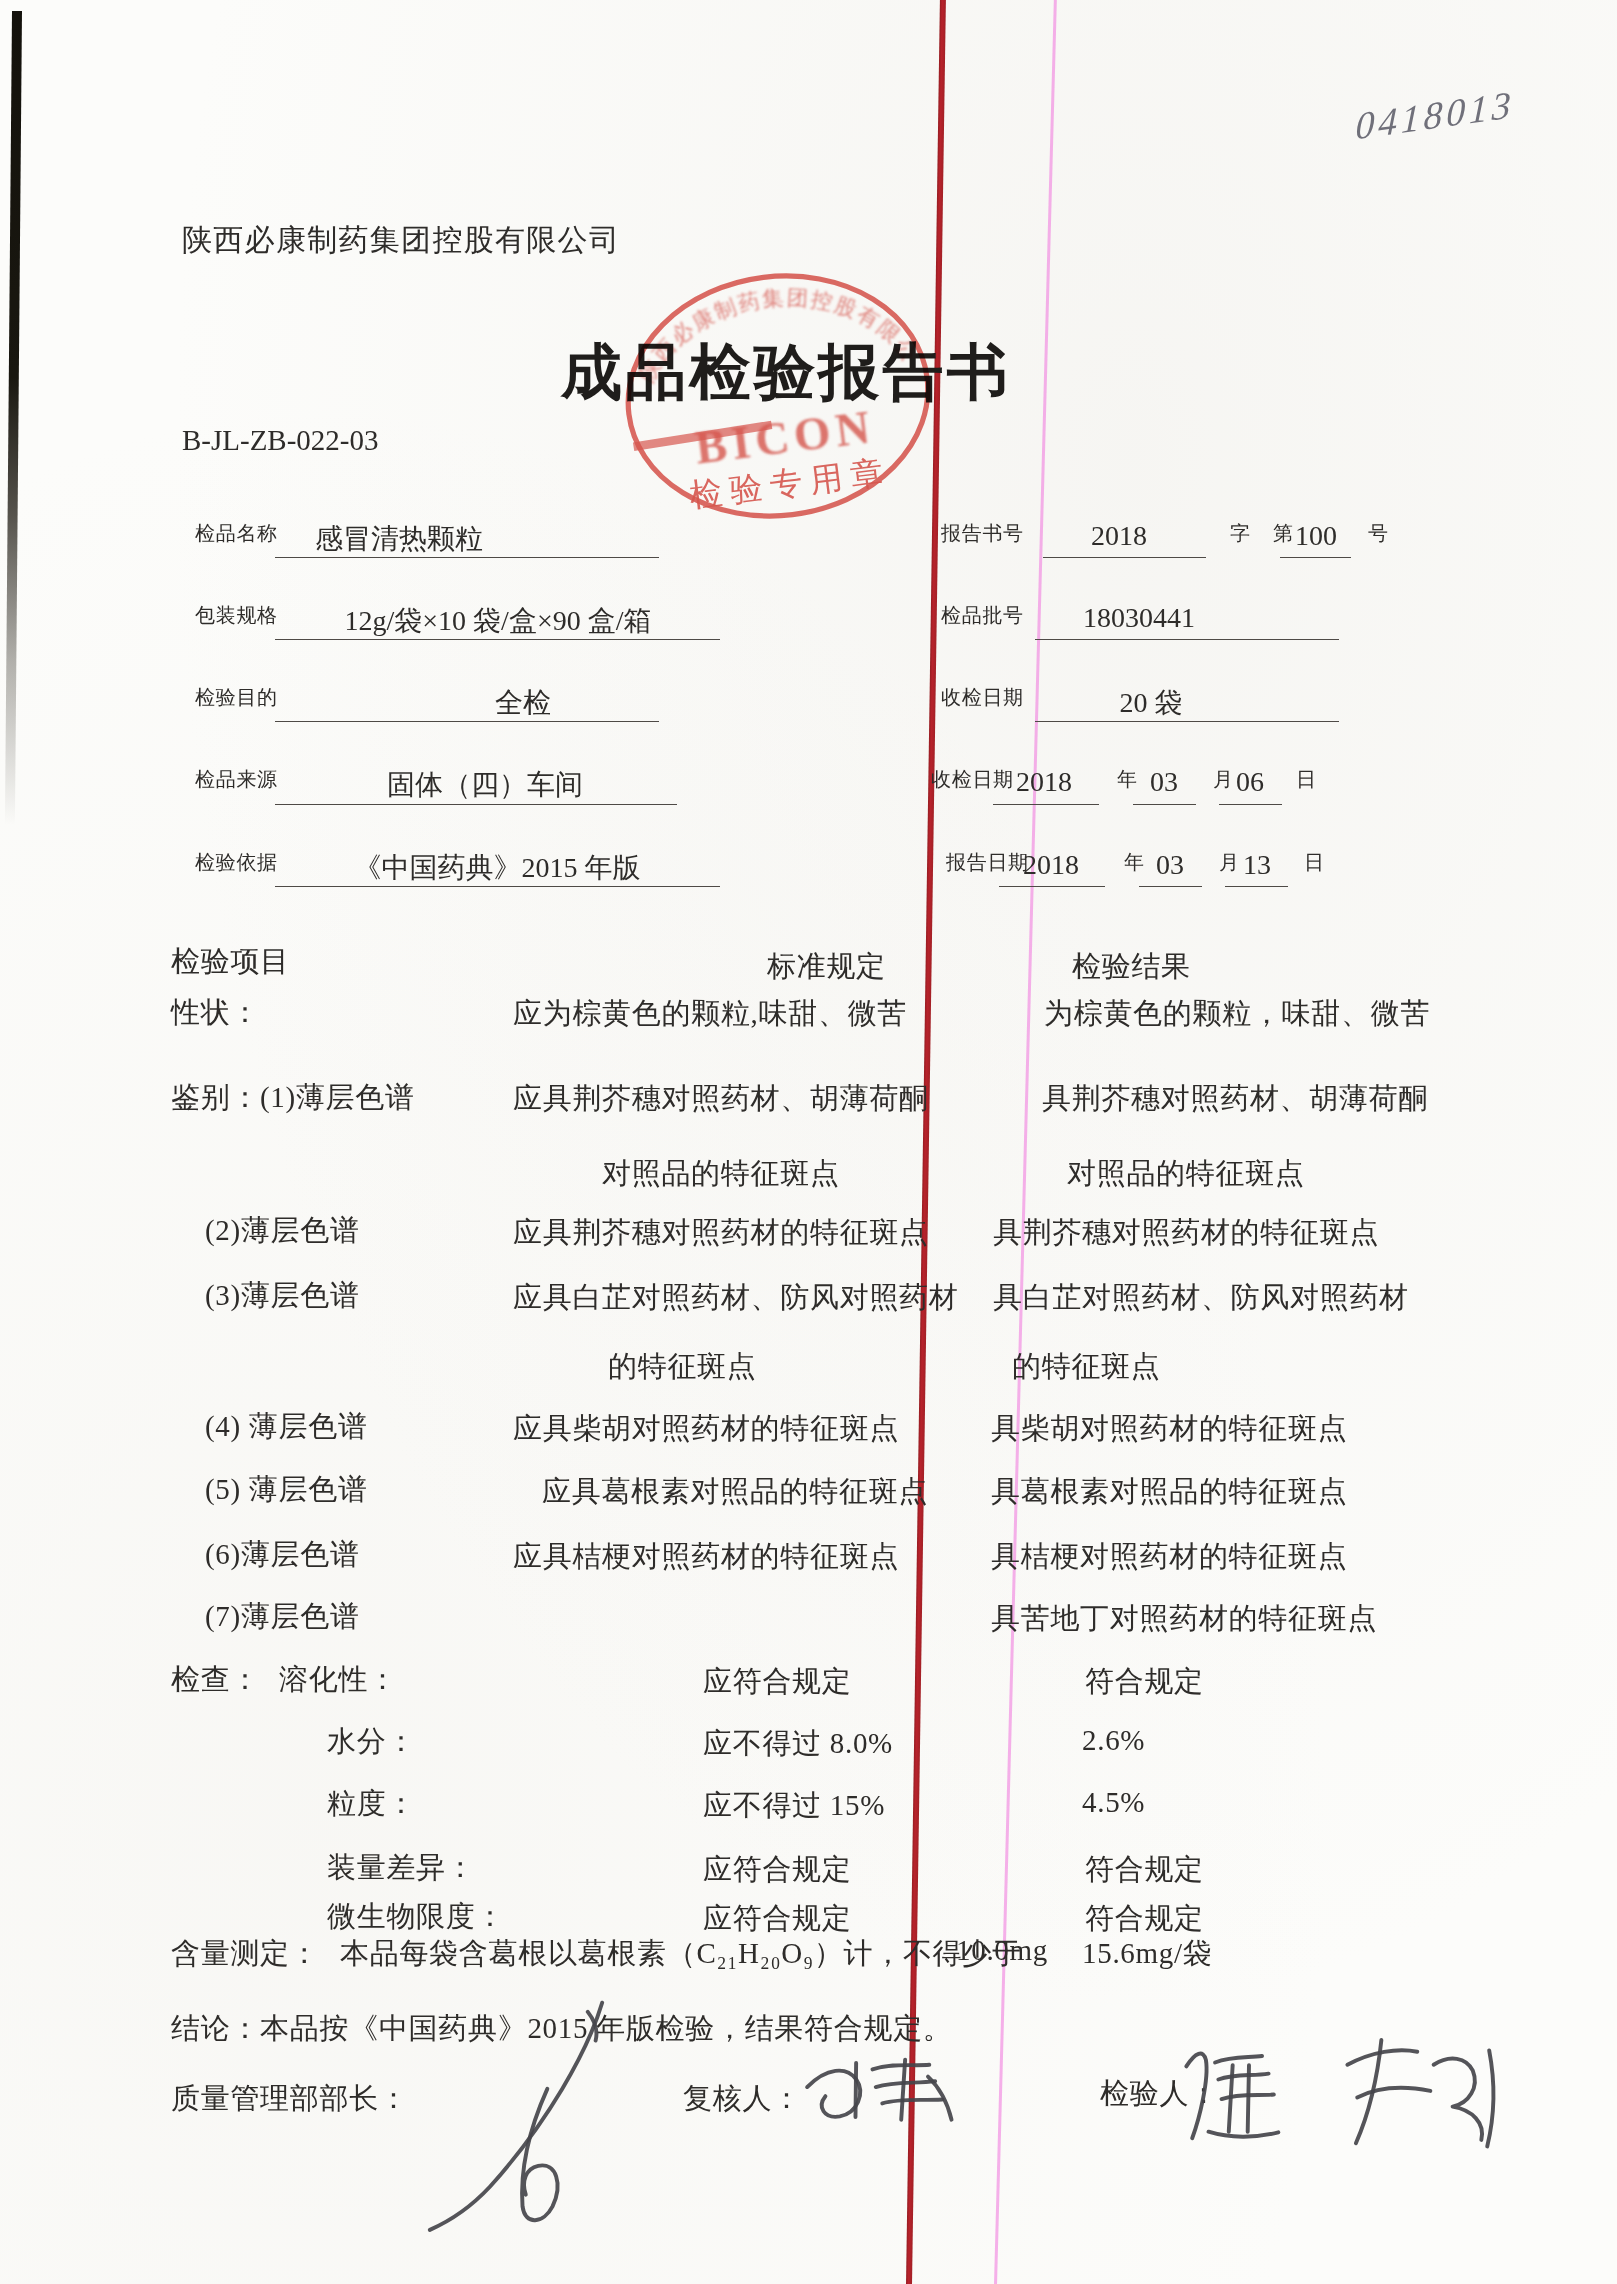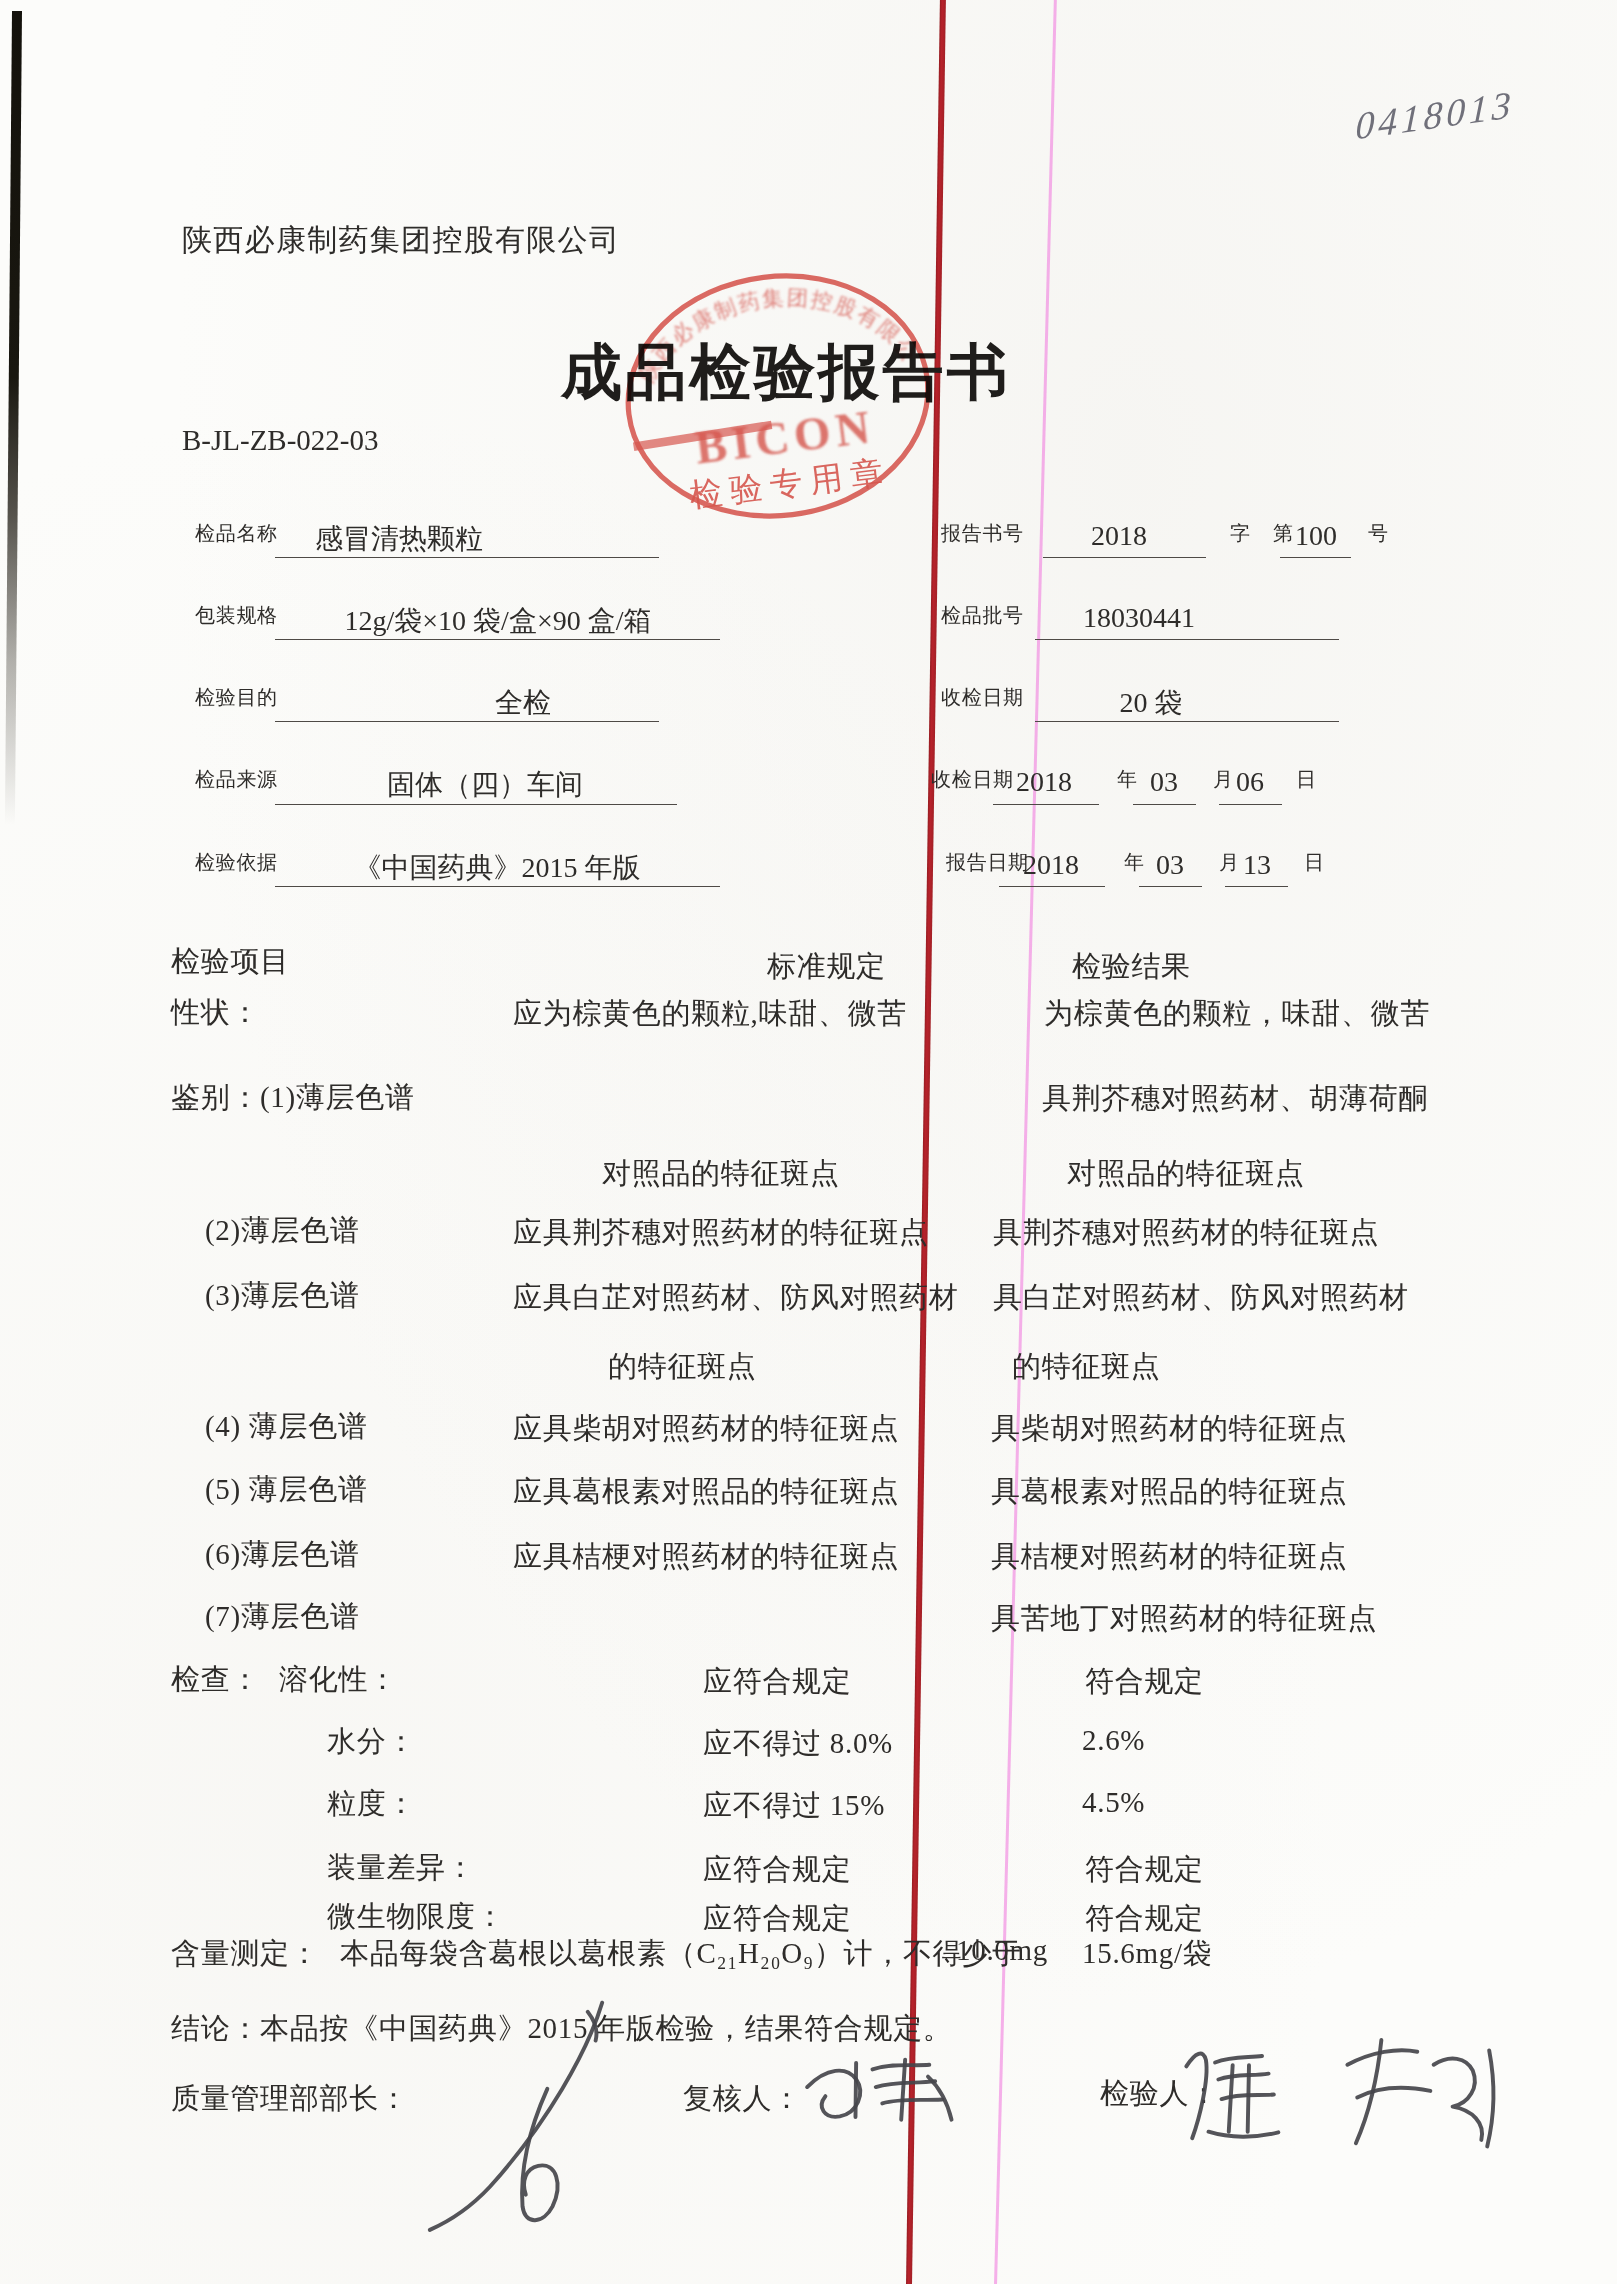--- a/index.html
+++ b/index.html
@@ -147,40 +147,41 @@
   <div class="abs cell" style="left:171px;top:942px;">检验项目</div>
   <div class="abs cell" style="left:767px;top:947px;">标准规定</div>
   <div class="abs cell" style="left:1072px;top:947px;">检验结果</div>
 
   <div class="abs cell" style="left:171px;top:993px;">性状：</div>
   <div class="abs cell" style="left:513px;top:994px;">应为棕黄色的颗粒,味甜、微苦</div>
   <div class="abs cell" style="left:1044px;top:994px;">为棕黄色的颗粒，味甜、微苦</div>
 
   <div class="abs cell" style="left:171px;top:1078px;">鉴别：</div>
   <div class="abs cell" style="left:260px;top:1078px;">(1)薄层色谱</div>
+  <div class="abs cell" style="left:513px;top:1079px;">应具荆芥穗对照药材、胡薄荷酮</div>
   <div class="abs cell" style="left:1042px;top:1079px;">具荆芥穗对照药材、胡薄荷酮</div>
   <div class="abs cell" style="left:602px;top:1154px;">对照品的特征斑点</div>
   <div class="abs cell" style="left:1067px;top:1154px;">对照品的特征斑点</div>
 
   <div class="abs cell" style="left:205px;top:1211px;">(2)薄层色谱</div>
   <div class="abs cell" style="left:513px;top:1213px;">应具荆芥穗对照药材的特征斑点</div>
   <div class="abs cell" style="left:993px;top:1213px;">具荆芥穗对照药材的特征斑点</div>
 
   <div class="abs cell" style="left:205px;top:1276px;">(3)薄层色谱</div>
   <div class="abs cell" style="left:513px;top:1278px;">应具白芷对照药材、防风对照药材</div>
   <div class="abs cell" style="left:993px;top:1278px;">具白芷对照药材、防风对照药材</div>
   <div class="abs cell" style="left:608px;top:1347px;">的特征斑点</div>
   <div class="abs cell" style="left:1012px;top:1347px;">的特征斑点</div>
 
   <div class="abs cell" style="left:205px;top:1407px;">(4) 薄层色谱</div>
   <div class="abs cell" style="left:513px;top:1409px;">应具柴胡对照药材的特征斑点</div>
   <div class="abs cell" style="left:991px;top:1409px;">具柴胡对照药材的特征斑点</div>
 
   <div class="abs cell" style="left:205px;top:1470px;">(5) 薄层色谱</div>
-  <div class="abs cell" style="left:513px;top:1472px;text-align:center;">应具葛根素对照品的特征斑点</div>
+  <div class="abs cell" style="left:542px;top:1472px;text-align:center;">应具葛根素对照品的特征斑点</div>
   <div class="abs cell" style="left:991px;top:1472px;">具葛根素对照品的特征斑点</div>
 
   <div class="abs cell" style="left:205px;top:1535px;">(6)薄层色谱</div>
   <div class="abs cell" style="left:513px;top:1537px;">应具桔梗对照药材的特征斑点</div>
   <div class="abs cell" style="left:991px;top:1537px;">具桔梗对照药材的特征斑点</div>
 
   <div class="abs cell" style="left:205px;top:1597px;">(7)薄层色谱</div>
   <div class="abs cell" style="left:991px;top:1599px;">具苦地丁对照药材的特征斑点</div>
 
   <div class="abs cell" style="left:171px;top:1660px;">检查：</div>

